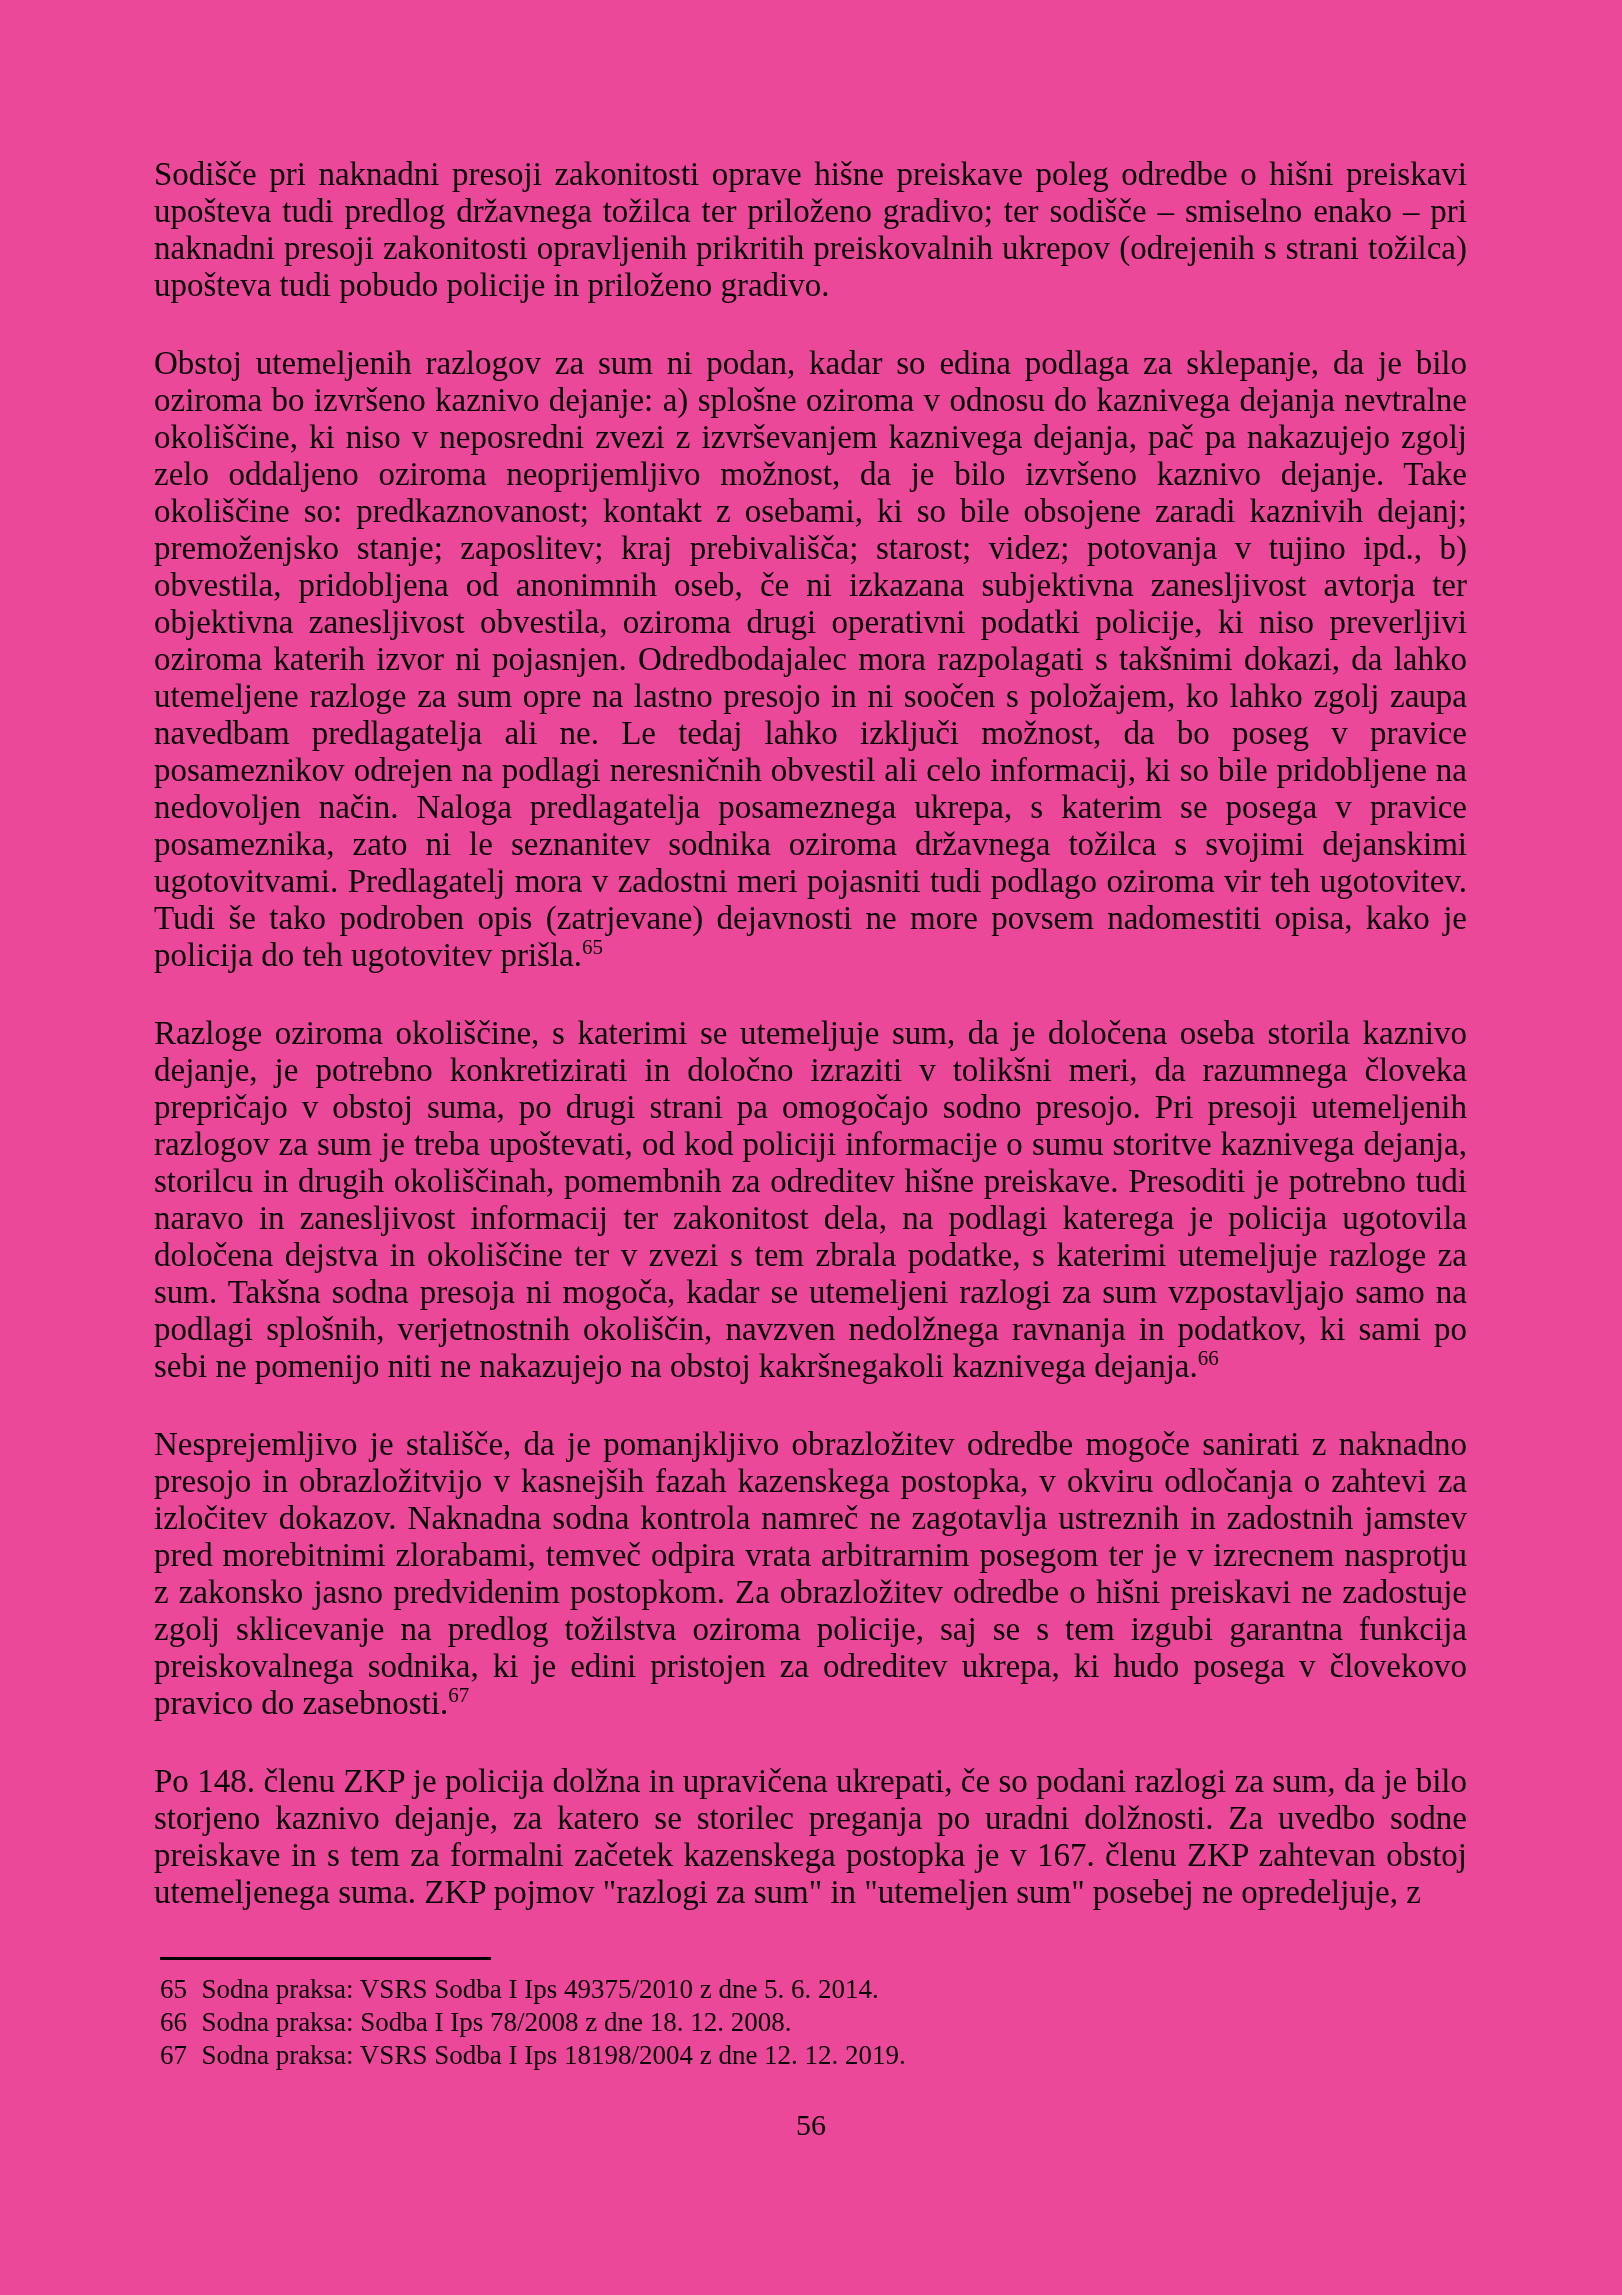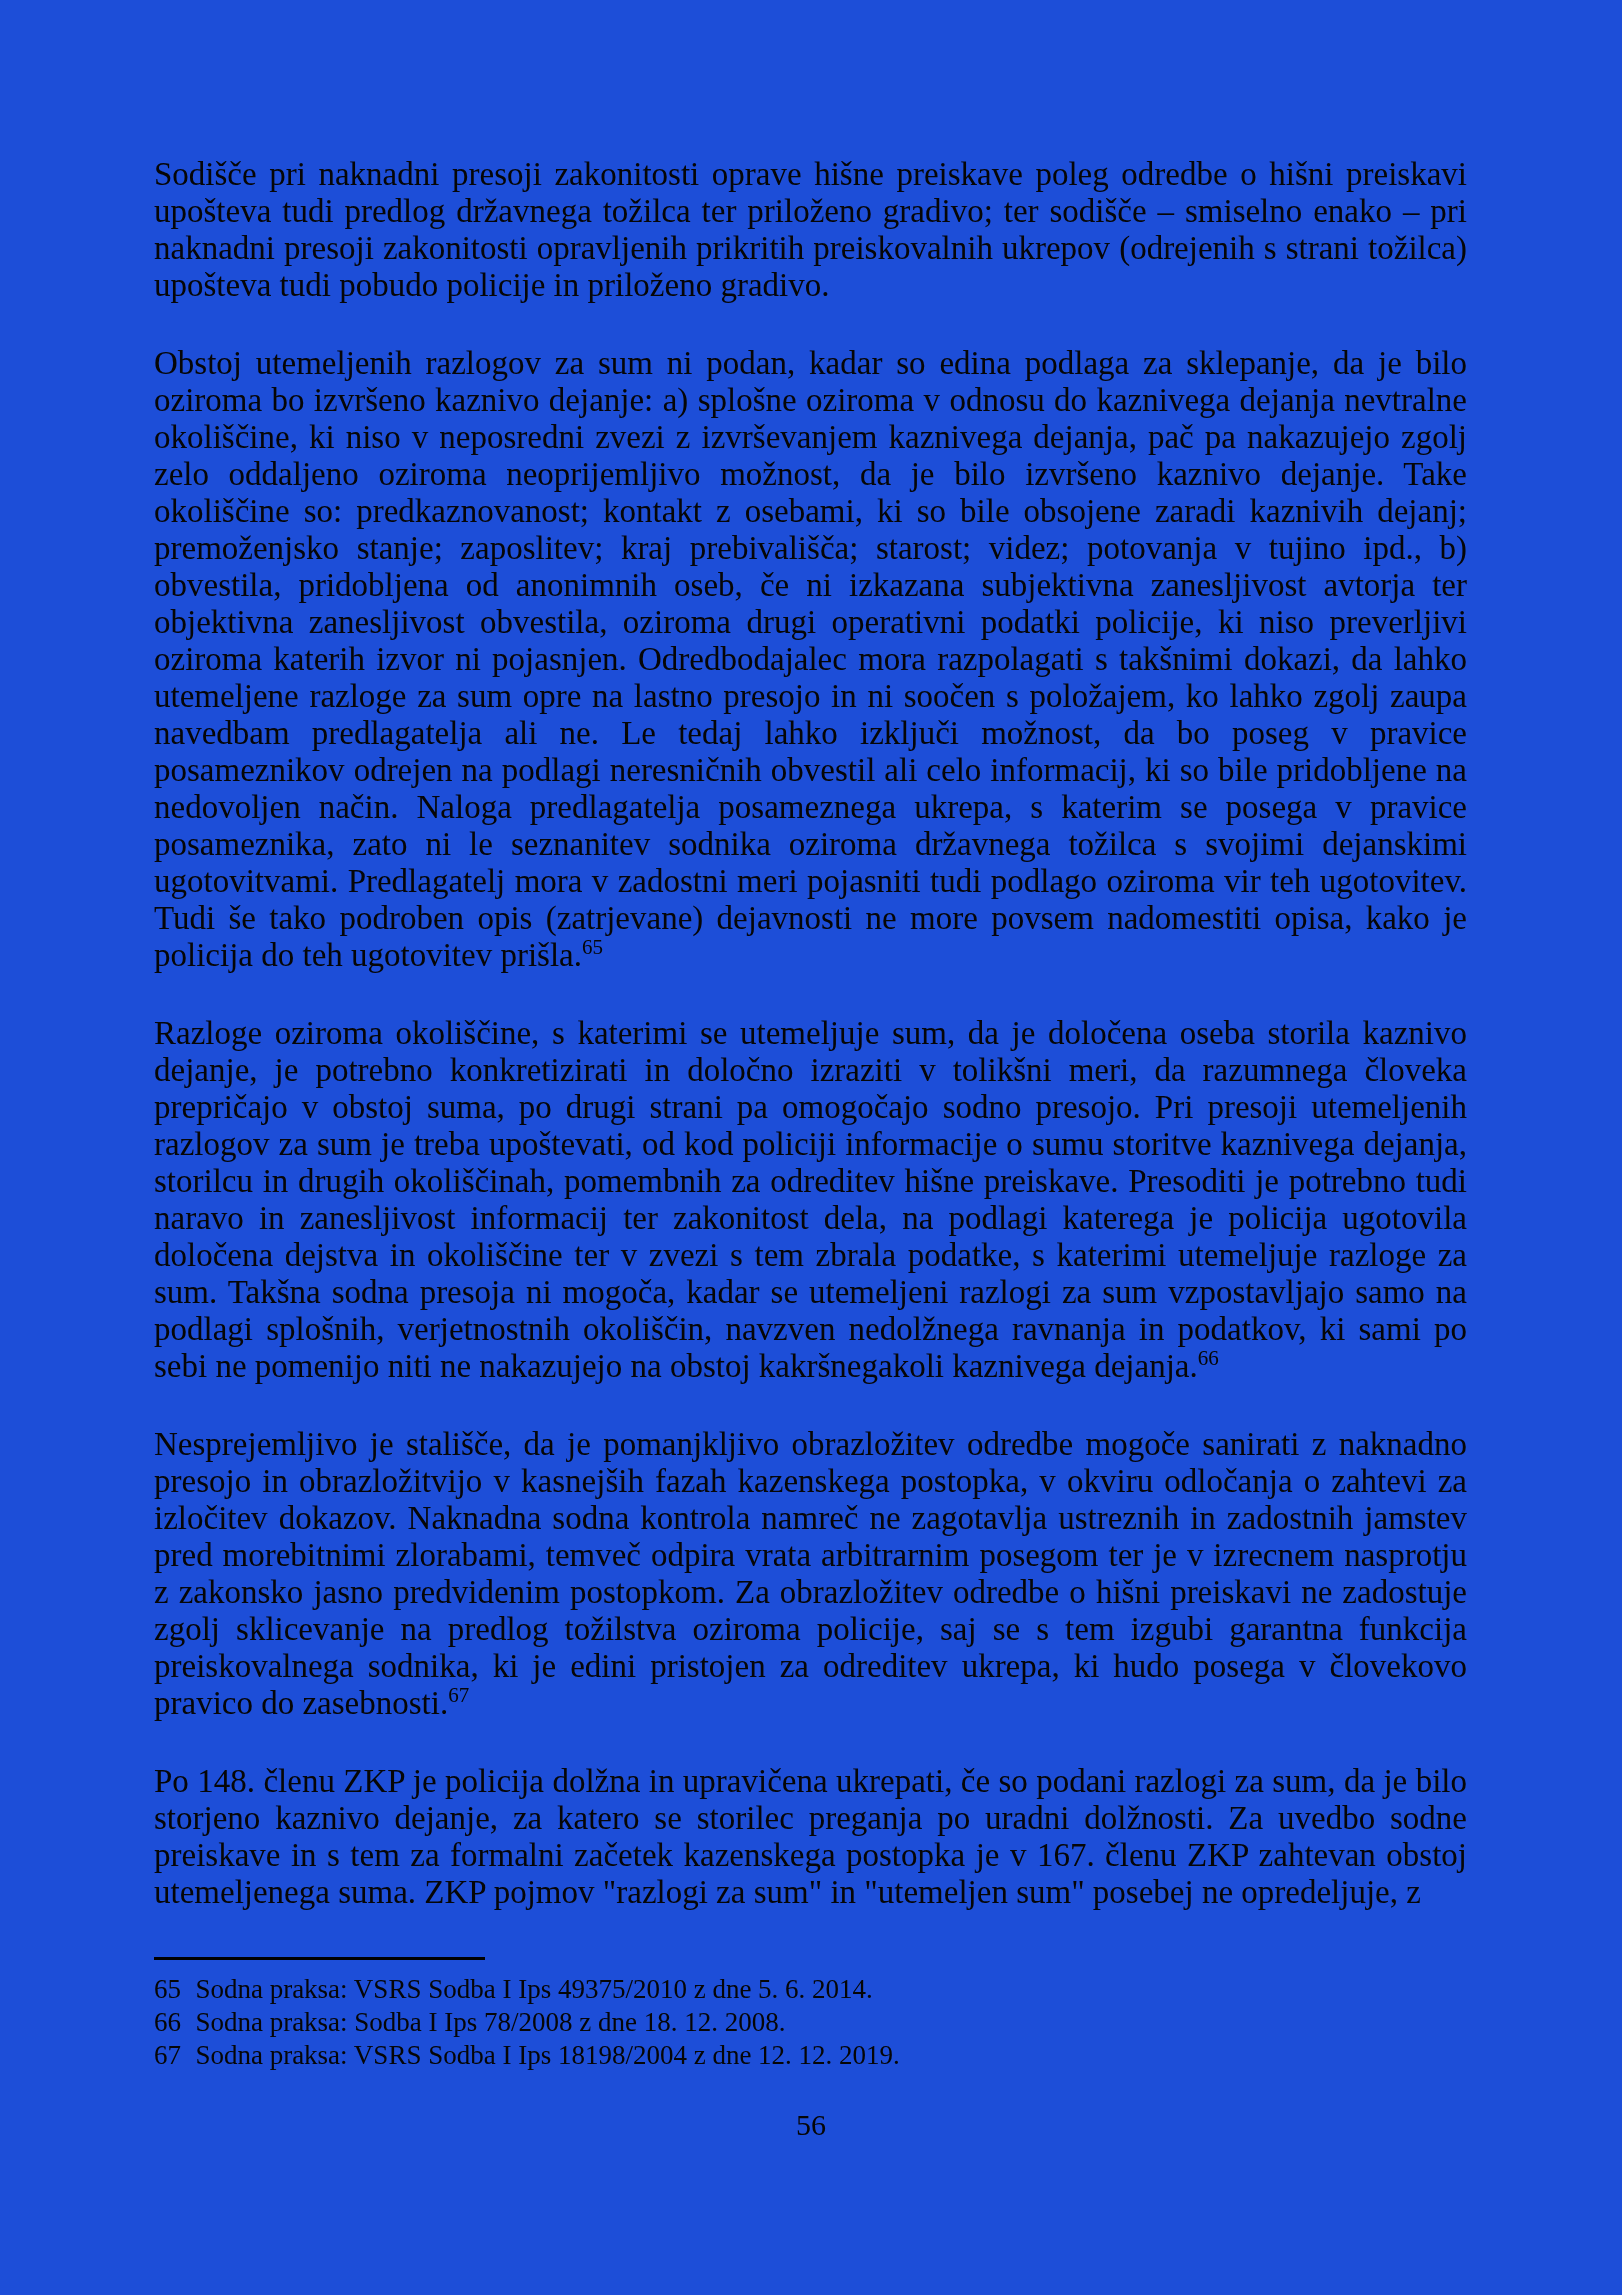--- a/index.html
+++ b/index.html
@@ -1,21 +1,21 @@
 <!DOCTYPE html>
 <html lang="sl" style="font-size:10.5px"><head>
 <meta charset="utf-8">
 <style>
   * { margin: 0; padding: 0; box-sizing: border-box; }
   html, body { background: #e8e8e8; }
   .page {
     position: relative;
     width: 1622px;
     height: 2295px;
-    background: #1d4ed8;
+    background: #ec4899;
     color: #000;
     font-family: "Liberation Serif", "DejaVu Serif", serif;
     overflow: hidden;
   }
   .text-body {
     position: absolute;
     left: 154px;
     top: 156px;
     width: 1313px;
     font-size: 33px;
@@ -27,21 +27,21 @@
   .text-body p:last-child { margin-bottom: 17px; }
   sup.footnote-ref {
     font-size: 21px;
     line-height: 0;
     position: relative;
     top: -11.8px;
     vertical-align: baseline;
   }
   .footnotes {
     position: absolute;
-    left: 154px;
+    left: 160px;
     top: 1957px;
     width: 1313px;
     color: #060606;
   }
   .footnote-separator {
     width: 331px;
     height: 2.6px;
     background: #000;
     margin-bottom: 13px;
   }

